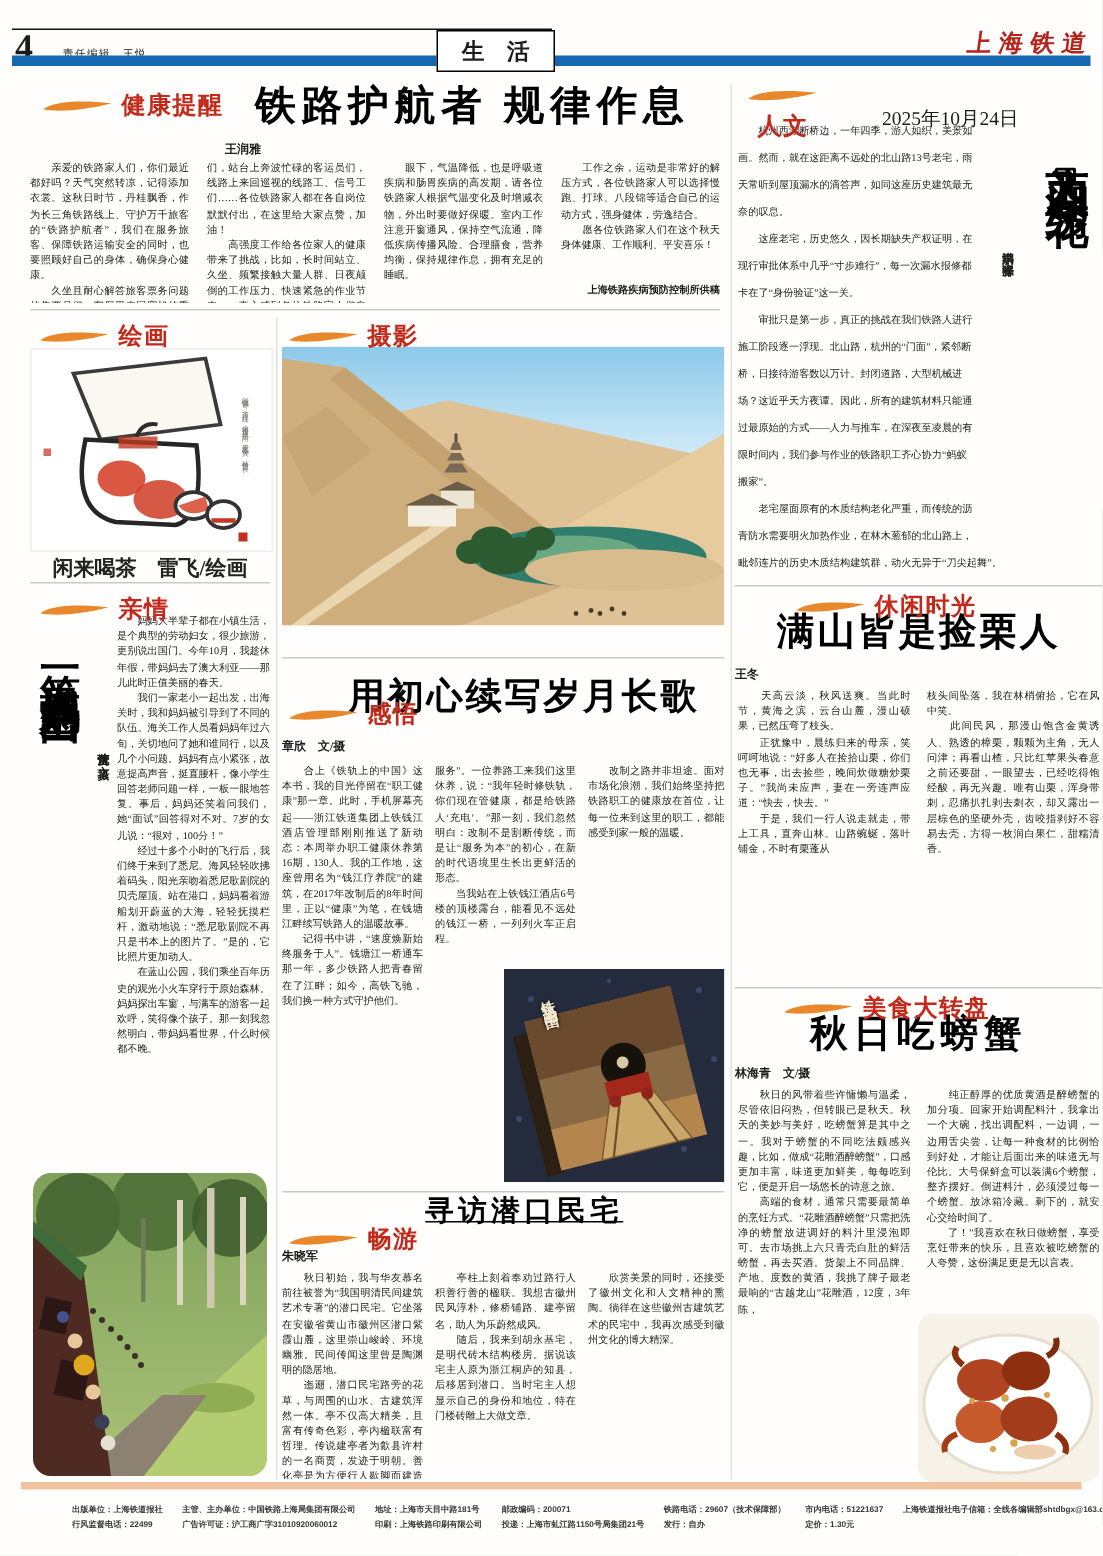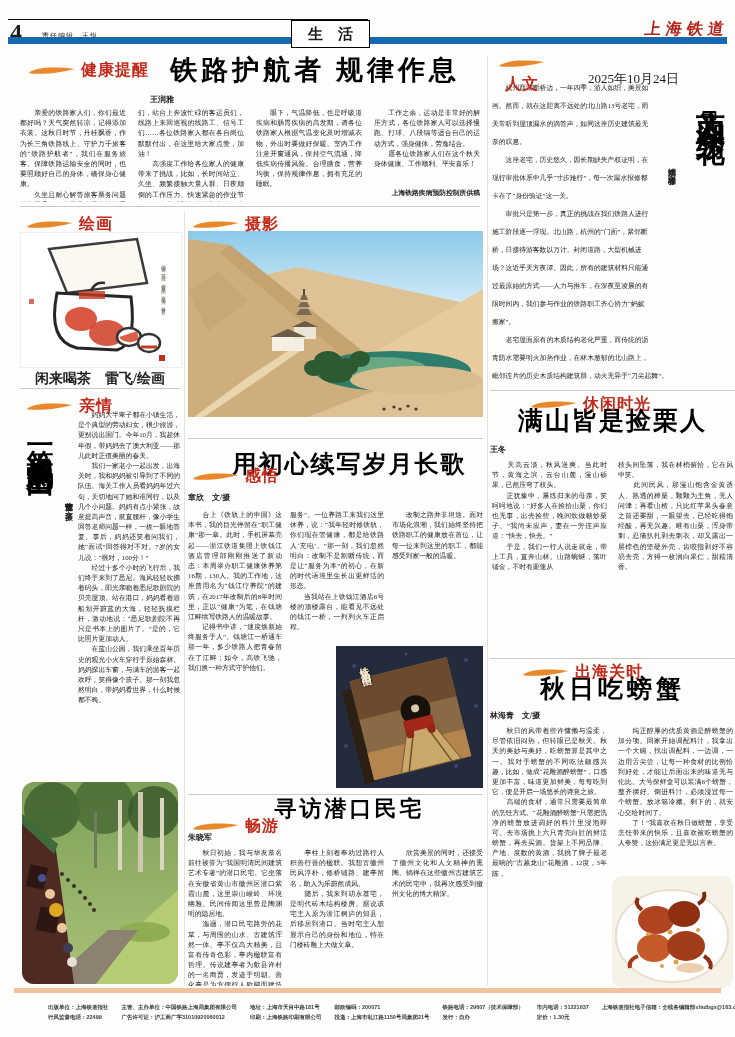--- a/index.html
+++ b/index.html
@@ -257,21 +257,21 @@
     <div class="bookTitle">铁轨上的中国</div>
   </div>
   <div class="hr" style="left:188px;top:794px;width:295px;"></div>
 
   <div class="tag" style="left:192px;top:816px;">
     <svg width="48" height="11" viewBox="0 0 60 12">
         <path d="M1,9 C10,2 32,1 58,4 C40,9 14,12 1,9 Z" fill="#e8882a"></path>
       </svg>
     <b>畅游</b>
   </div>
-  <div class="h1" style="left:216px;top:794px;width:267px;font-size:22px;letter-spacing:3px;">寻访潜口民宅</div>
+  <div class="h1" style="left:216px;top:794px;width:267px;font-size:19px;letter-spacing:3px;text-decoration:underline;">寻访潜口民宅</div>
   <div class="byline" style="left:188px;top:832px;width:295px;">朱晓军</div>
   <div class="bd" style="left:188px;top:848px;width:94px;height:138px;">　　秋日初始，我与华友慕名前往被誉为“我国明清民间建筑艺术专著”的潜口民宅。它坐落在安徽省黄山市徽州区潜口紫霞山麓，这里崇山峻岭、环境幽雅。民间传闻这里曾是陶渊明的隐居地。
 　　迤逦，潜口民宅路旁的花草，与周围的山水、古建筑浑然一体。亭不仅高大精美，且富有传奇色彩，亭内楹联富有哲理。传说建亭者为歙县许村的一名商贾，发迹于明朝。善化亭是为方便行人歇脚而建造的一座雨亭。</div>
   <div class="bd" style="left:290px;top:848px;width:94px;height:138px;">　　亭柱上刻着奉劝过路行人积善行善的楹联。我想古徽州民风淳朴，修桥铺路、建亭留名，助人为乐蔚然成风。
 　　随后，我来到胡永基宅，是明代砖木结构楼房。据说该宅主人原为浙江桐庐的知县，后移居到潜口。当时宅主人想显示自己的身份和地位，特在门楼砖雕上大做文章。</div>
   <div class="bd" style="left:392px;top:848px;width:91px;height:138px;">　　欣赏美景的同时，还接受了徽州文化和人文精神的熏陶。徜徉在这些徽州古建筑艺术的民宅中，我再次感受到徽州文化的博大精深。</div>
 
   <div class="tag" style="left:498px;top:58px;flex-direction:column;">
     <svg width="48" height="11" viewBox="0 0 60 12">
         <path d="M1,9 C10,2 32,1 58,4 C40,9 14,12 1,9 Z" fill="#e8882a"></path>
@@ -305,21 +305,21 @@
 　　正犹豫中，晨练归来的母亲，笑呵呵地说：“好多人在捡拾山栗，你们也无事，出去捡些，晚间炊做糖炒栗子。”我尚未应声，妻在一旁连声应道：“快去，快去。”
 　　于是，我们一行人说走就走，带上工具，直奔山林。山路蜿蜒，落叶铺金，不时有栗蓬从</div>
   <div class="bd" style="left:618px;top:460px;width:115px;height:194px;">枝头间坠落，我在林梢俯拾，它在风中笑。
 　　此间民风，那漫山饱含金黄诱人、熟透的樟栗，颗颗为主角，无人问津；再看山楂，只比红苹果头春意之前还要甜，一眼望去，已经吃得饱经酸，再无兴趣。唯有山栗，浑身带刺，忍痛扒扎剥去刺衣，却又露出一层棕色的坚硬外壳，齿咬指剥好不容易去壳，方得一枚润白果仁，甜糯清香。</div>
   <div class="hr" style="left:490px;top:658px;width:245px;"></div>
 
   <div class="tag" style="left:522px;top:662px;">
     <svg width="48" height="11" viewBox="0 0 60 12">
         <path d="M1,9 C10,2 32,1 58,4 C40,9 14,12 1,9 Z" fill="#e8882a"></path>
       </svg>
-    <b>出海关时</b>
+    <b>美食大转盘</b>
   </div>
   <div class="h1" style="left:490px;top:672px;width:245px;font-size:25px;letter-spacing:4px;">秋日吃螃蟹</div>
   <div class="byline" style="left:490px;top:710px;width:245px;">林海青　文/摄</div>
   <div class="bd" style="left:492px;top:726px;width:115px;height:260px;">　　秋日的风带着些许慵懒与温柔，尽管依旧闷热，但转眼已是秋天。秋天的美妙与美好，吃螃蟹算是其中之一。我对于螃蟹的不同吃法颇感兴趣，比如，做成“花雕酒醉螃蟹”，口感更加丰富，味道更加鲜美，每每吃到它，便是开启一场悠长的诗意之旅。
 　　高端的食材，通常只需要最简单的烹饪方式。“花雕酒醉螃蟹”只需把洗净的螃蟹放进调好的料汁里浸泡即可。去市场挑上六只青壳白肚的鲜活螃蟹，再去买酒。货架上不同品牌、产地、度数的黄酒，我挑了牌子最老最响的“古越龙山”花雕酒，12度，3年陈，</div>
   <div class="bd" style="left:618px;top:726px;width:115px;height:146px;">　　纯正醇厚的优质黄酒是醉螃蟹的加分项。回家开始调配料汁，我拿出一个大碗，找出调配料，一边调，一边用舌尖尝，让每一种食材的比例恰到好处，才能让后面出来的味道无与伦比。大号保鲜盒可以装满6个螃蟹，整齐摆好。倒进料汁，必须浸过每一个螃蟹。放冰箱冷藏。剩下的，就安心交给时间了。
 　　了！”我喜欢在秋日做螃蟹，享受烹饪带来的快乐，且喜欢被吃螃蟹的人夸赞，这份满足更是无以言表。</div>
   <div class="photo" style="left:612px;top:876px;width:121px;height:112px;border-radius:10px;">
     <svg width="121" height="112" viewBox="0 0 121 112">
       <rect width="121" height="112" fill="#f7f2e7"></rect>

